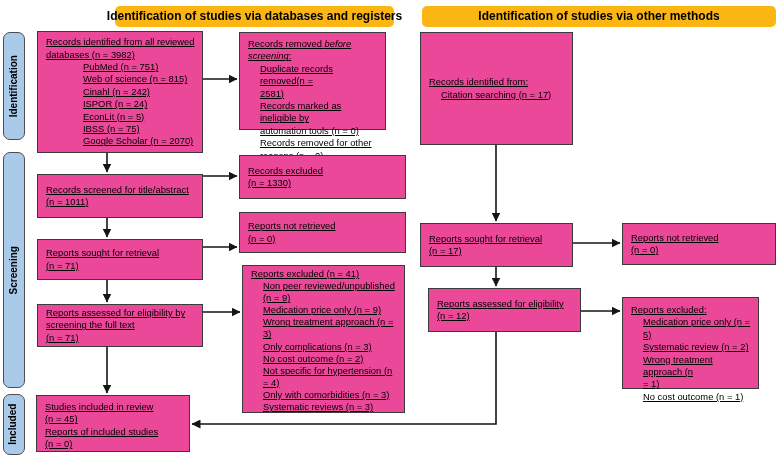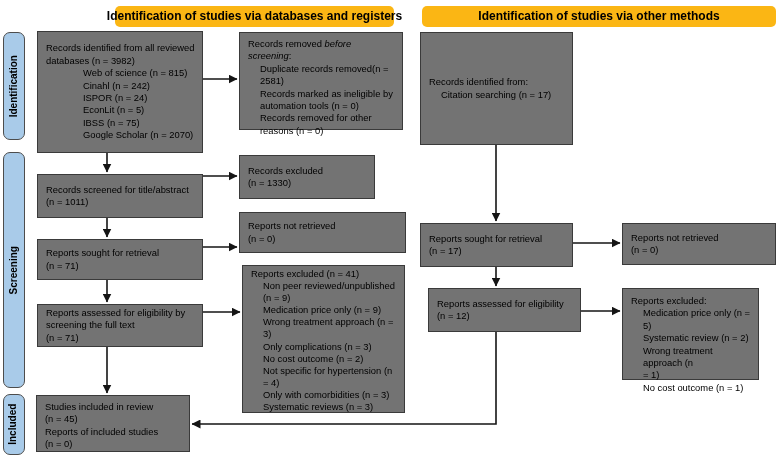--- a/index.html
+++ b/index.html
@@ -2,23 +2,23 @@
 <html style="--banner-bg: #FBB614; --stage-bg: #A9CBE9; --box-border: #3a3a3a; --arrow: #151515;"><head>
 <meta charset="utf-8">
 <style>
   html,body { margin:0; padding:0; background:#fff; }
   .canvas {
     position:relative; width:780px; height:456px; background:#ffffff;
     font-family:"Liberation Sans", sans-serif; font-size:9.4px; line-height:12.4px; color:#000;
     overflow:hidden;
   }
   .box {
-    position:absolute; background:#737373; border:1.5px solid #3a3a3a; box-sizing:border-box;
+    position:absolute; background:#ec4899; border:1.5px solid #3a3a3a; box-sizing:border-box;
     display:flex; flex-direction:column; justify-content:center;
-    padding:3px 5px 3px 8px; z-index:2;
+    padding:3px 5px 3px 8px; z-index:2;text-decoration:underline;
   }
   .box.top { justify-content:flex-start; padding-top:5px; }
   .box.tight { line-height:12.1px; padding-top:2px; }
   .txt { white-space:pre-line; }
   .indent { padding-left:12px; white-space:pre-line; }
   .src { padding-left:37px; white-space:pre-line; }
   .banner {
     position:absolute; background:var(--banner-bg, #FBB614); border-radius:5px;
     display:flex; align-items:center; justify-content:center;
     font-weight:bold; font-size:12px; z-index:2; white-space:nowrap;
@@ -74,20 +74,21 @@
   <div class="stage" style="left:3px; top:152px; width:22px; height:236px;">
     <span>Screening</span>
   </div>
   <div class="stage" style="left:3px; top:394px; width:22px; height:61px;">
     <span>Included</span>
   </div>
 
   <div class="box" style="left:37px; top:31px; width:166px; height:122px;">
     <div class="txt">Records identified from all reviewed
 databases (n = 3982)</div>
+    <div class="src">PubMed (n = 751)</div>
     <div class="src">Web of science (n = 815)</div>
     <div class="src">Cinahl (n = 242)</div>
     <div class="src">ISPOR (n = 24)</div>
     <div class="src">EconLit (n = 5)</div>
     <div class="src">IBSS (n = 75)</div>
     <div class="src">Google Scholar (n = 2070)</div>
   </div>
 
   <div class="box" style="left:37px; top:174px; width:166px; height:44px;">
     <div class="txt">Records screened for title/abstract
@@ -105,31 +106,31 @@
 (n = 71)</div>
   </div>
 
   <div class="box top" style="left:36px; top:395px; width:154px; height:57px;">
     <div class="txt">Studies included in review
 (n = 45)
 Reports of included studies
 (n = 0)</div>
   </div>
 
-  <div class="box top" style="left:239px; top:32px; width:164px; height:98px;">
+  <div class="box top" style="left:239px; top:32px; width:147px; height:98px;">
     <div><span>Records removed </span><em>before screening</em><span>:</span></div>
     <div class="indent">Duplicate records removed(n =
 2581)</div>
     <div class="indent">Records marked as ineligible by
 automation tools (n = 0)</div>
     <div class="indent">Records removed for other
 reasons (n = 0)</div>
   </div>
 
-  <div class="box" style="left:239px; top:155px; width:136px; height:44px;justify-content:center;">
+  <div class="box" style="left:239px; top:155px; width:167px; height:44px;justify-content:center;">
     <div class="txt">Records excluded
 (n = 1330)</div>
   </div>
 
   <div class="box" style="left:239px; top:212px; width:167px; height:41px;">
     <div class="txt">Reports not retrieved
 (n = 0)</div>
   </div>
 
   <div class="box top tight" style="left:242px; top:265px; width:163px; height:148px;">
@@ -160,21 +161,21 @@
   <div class="box" style="left:420px; top:288px; width:153px; height:44px;margin-left:8px;">
     <div class="txt">Reports assessed for eligibility
 (n = 12)</div>
   </div>
 
   <div class="box" style="left:622px; top:223px; width:154px; height:42px;">
     <div class="txt">Reports not retrieved
 (n = 0)</div>
   </div>
 
-  <div class="box top" style="left:622px; top:288px; width:137px; height:92px; padding-top:6px;">
+  <div class="box top" style="left:622px; top:297px; width:137px; height:92px; padding-top:6px;">
     <div class="txt">Reports excluded:</div>
     <div class="indent">Medication price only (n = 5)</div>
     <div class="indent">Systematic review (n = 2)</div>
     <div class="indent">Wrong treatment approach (n
 = 1)</div>
     <div class="indent">No cost outcome (n = 1)</div>
   </div>
 
 </div>
 

